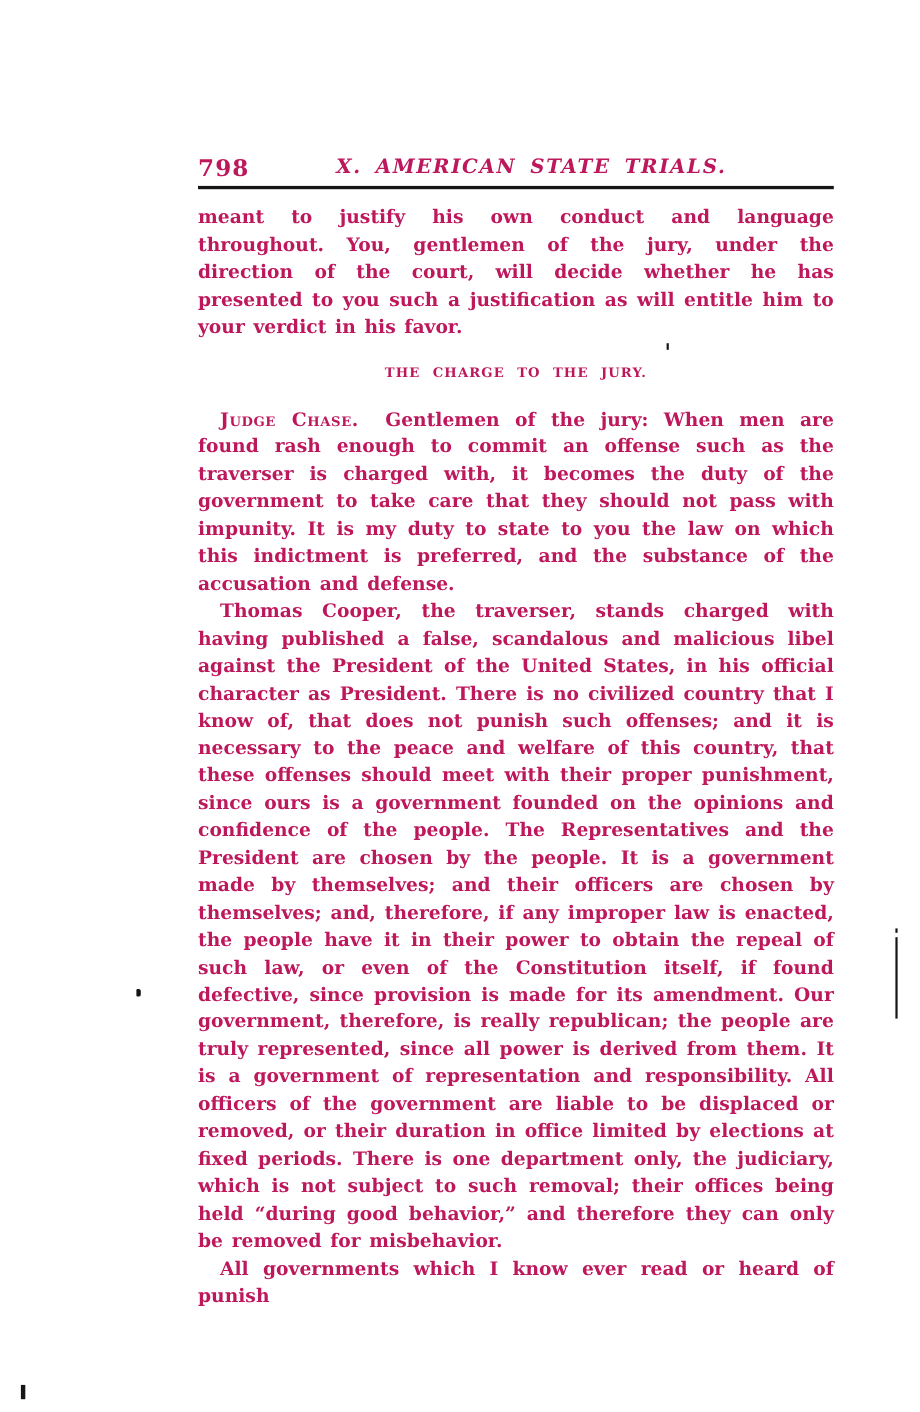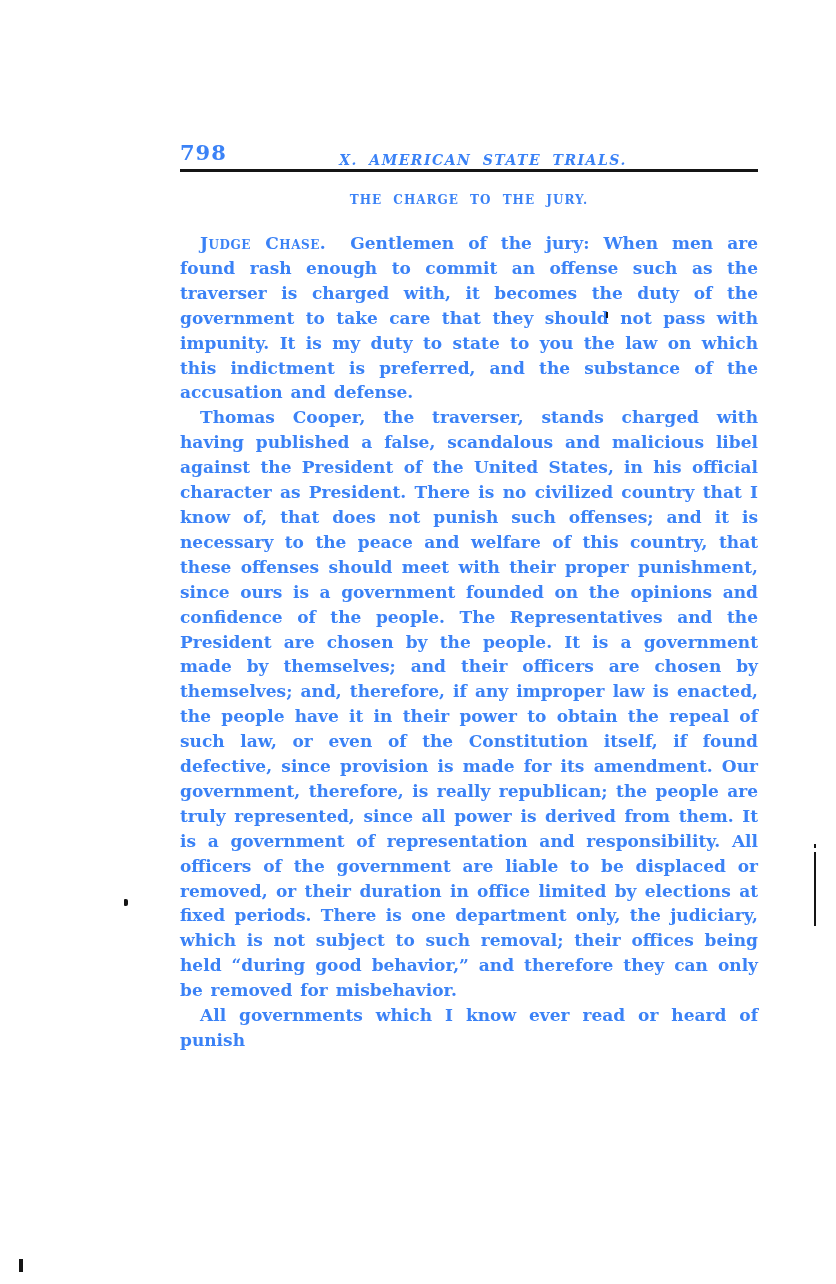--- a/index.html
+++ b/index.html
@@ -7,21 +7,21 @@
     padding: 0;
     background: #ffffff;
   }
   .page {
     position: relative;
     width: 836px;
     height: 1284px;
     background: #ffffff;
     overflow: hidden;
     font-family: "DejaVu Serif", serif;
-    color: #3b82f6;
+    color: #be185d;
     text-decoration: underline;
   }
   .text-block {
     position: absolute;
     left: 180px;
     top: 138px;
     width: 578px;
   }
   .running-header {
     position: relative;
@@ -32,22 +32,22 @@
     left: 0;
     top: 2px;
     font-size: 21px;
     font-weight: 700;
     letter-spacing: 1px;
   }
   .running-title {
     position: absolute;
     left: calc(50% + 14px);
     transform: translateX(-50%);
-    top: 14px;
-    font-size: 14px;
+    top: 3px;
+    font-size: 18px;
     font-style: italic;
     font-weight: 700;
     letter-spacing: 1.5px;
     word-spacing: 5px;
     white-space: nowrap;
   }
   .header-rule {
     border-top: 3px solid #151515;
     margin-top: 4px;
   }
@@ -125,20 +125,21 @@
 
     <header class="running-header">
       <span class="page-number">798</span>
       <span class="running-title">X.  AMERICAN STATE TRIALS.</span>
     </header>
 
     <div class="header-rule"></div>
 
     <main class="body-text">
 
+      <p class="para">meant to justify his own conduct and language throughout. You, gentlemen of the jury, under the direction of the court, will decide whether he has presented to you such a justification as will entitle him to your verdict in his favor.</p>
 
       <h2 class="section-heading">THE CHARGE TO THE JURY.</h2>
 
       <p class="para indent"><span class="smallcaps">Judge Chase.</span><span>Gentlemen of the jury:  When men are found rash enough to commit an offense such as the traverser is charged with, it becomes the duty of the government to take care that they should not pass with impunity.  It is my duty to state to you the law on which this indictment is preferred, and the substance of the accusation and defense.</span></p>
 
       <p class="para indent">Thomas Cooper, the traverser, stands charged with having published a false, scandalous and malicious libel against the President of the United States, in his official character as President.  There is no civilized country that I know of, that does not punish such offenses; and it is necessary to the peace and welfare of this country, that these offenses should meet with their proper punishment, since ours is a government founded on the opinions and confidence of the people.  The Representatives and the President are chosen by the people.  It is a government made by themselves; and their officers are chosen by themselves; and, therefore, if any improper law is enacted, the people have it in their power to obtain the repeal of such law, or even of the Constitution itself, if found defective, since provision is made for its amendment.  Our government, therefore, is really republican; the people are truly represented, since all power is derived from them.  It is a government of representation and responsibility.  All officers of the government are liable to be displaced or removed, or their duration in office limited by elections at fixed periods.  There is one department only, the judiciary, which is not subject to such removal; their offices being held “during good behavior,” and therefore they can only be removed for misbehavior.</p>
 
       <p class="para indent">All governments which I know ever read or heard of punish</p>
 
     </main>

